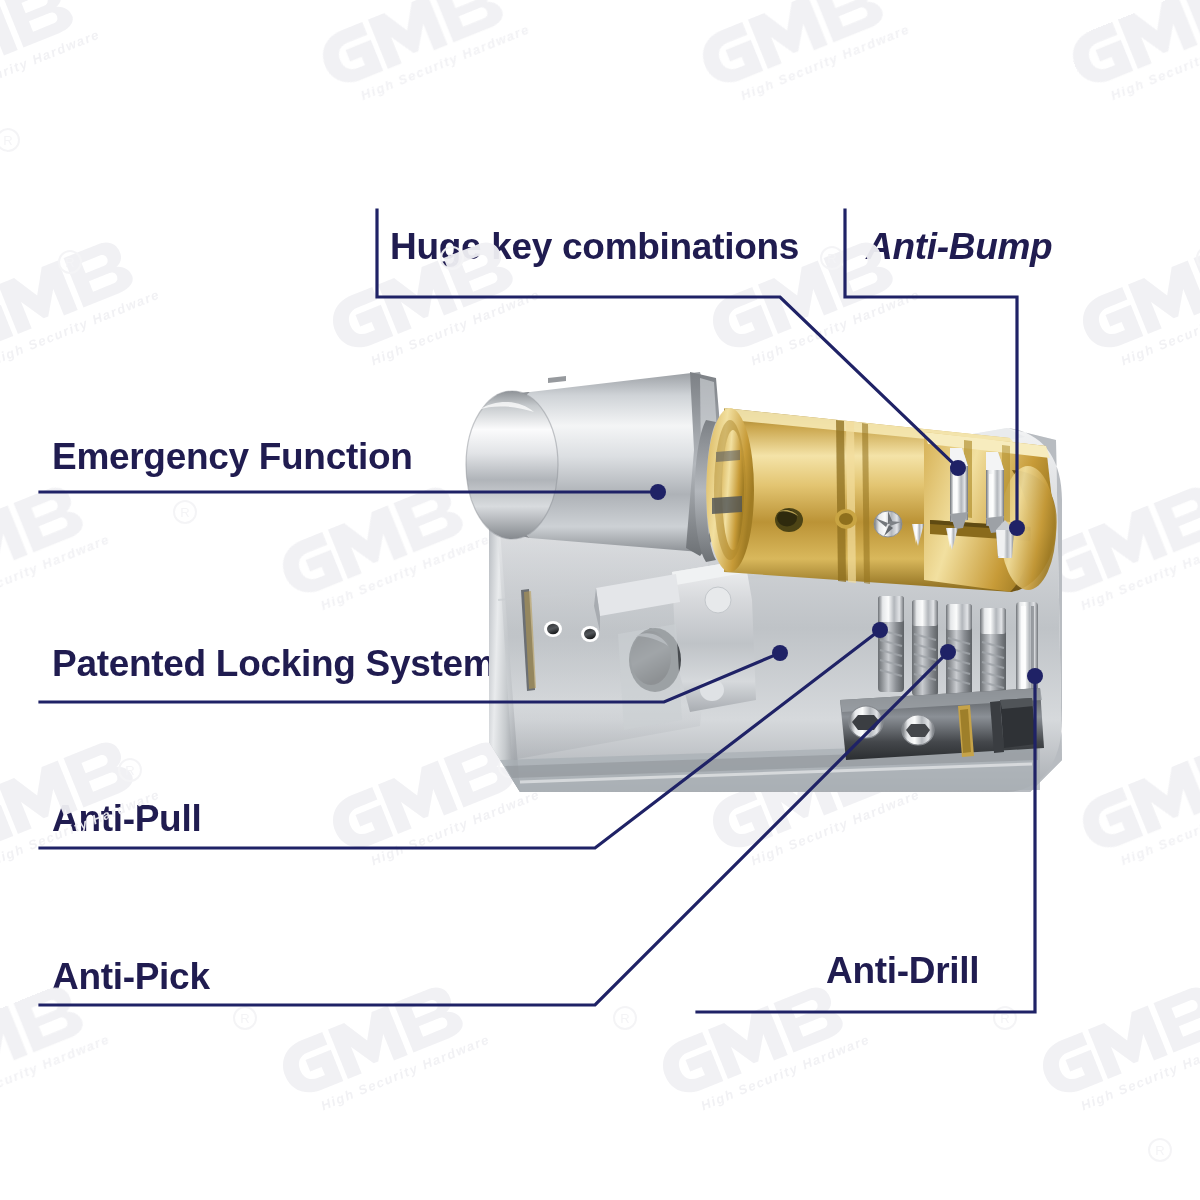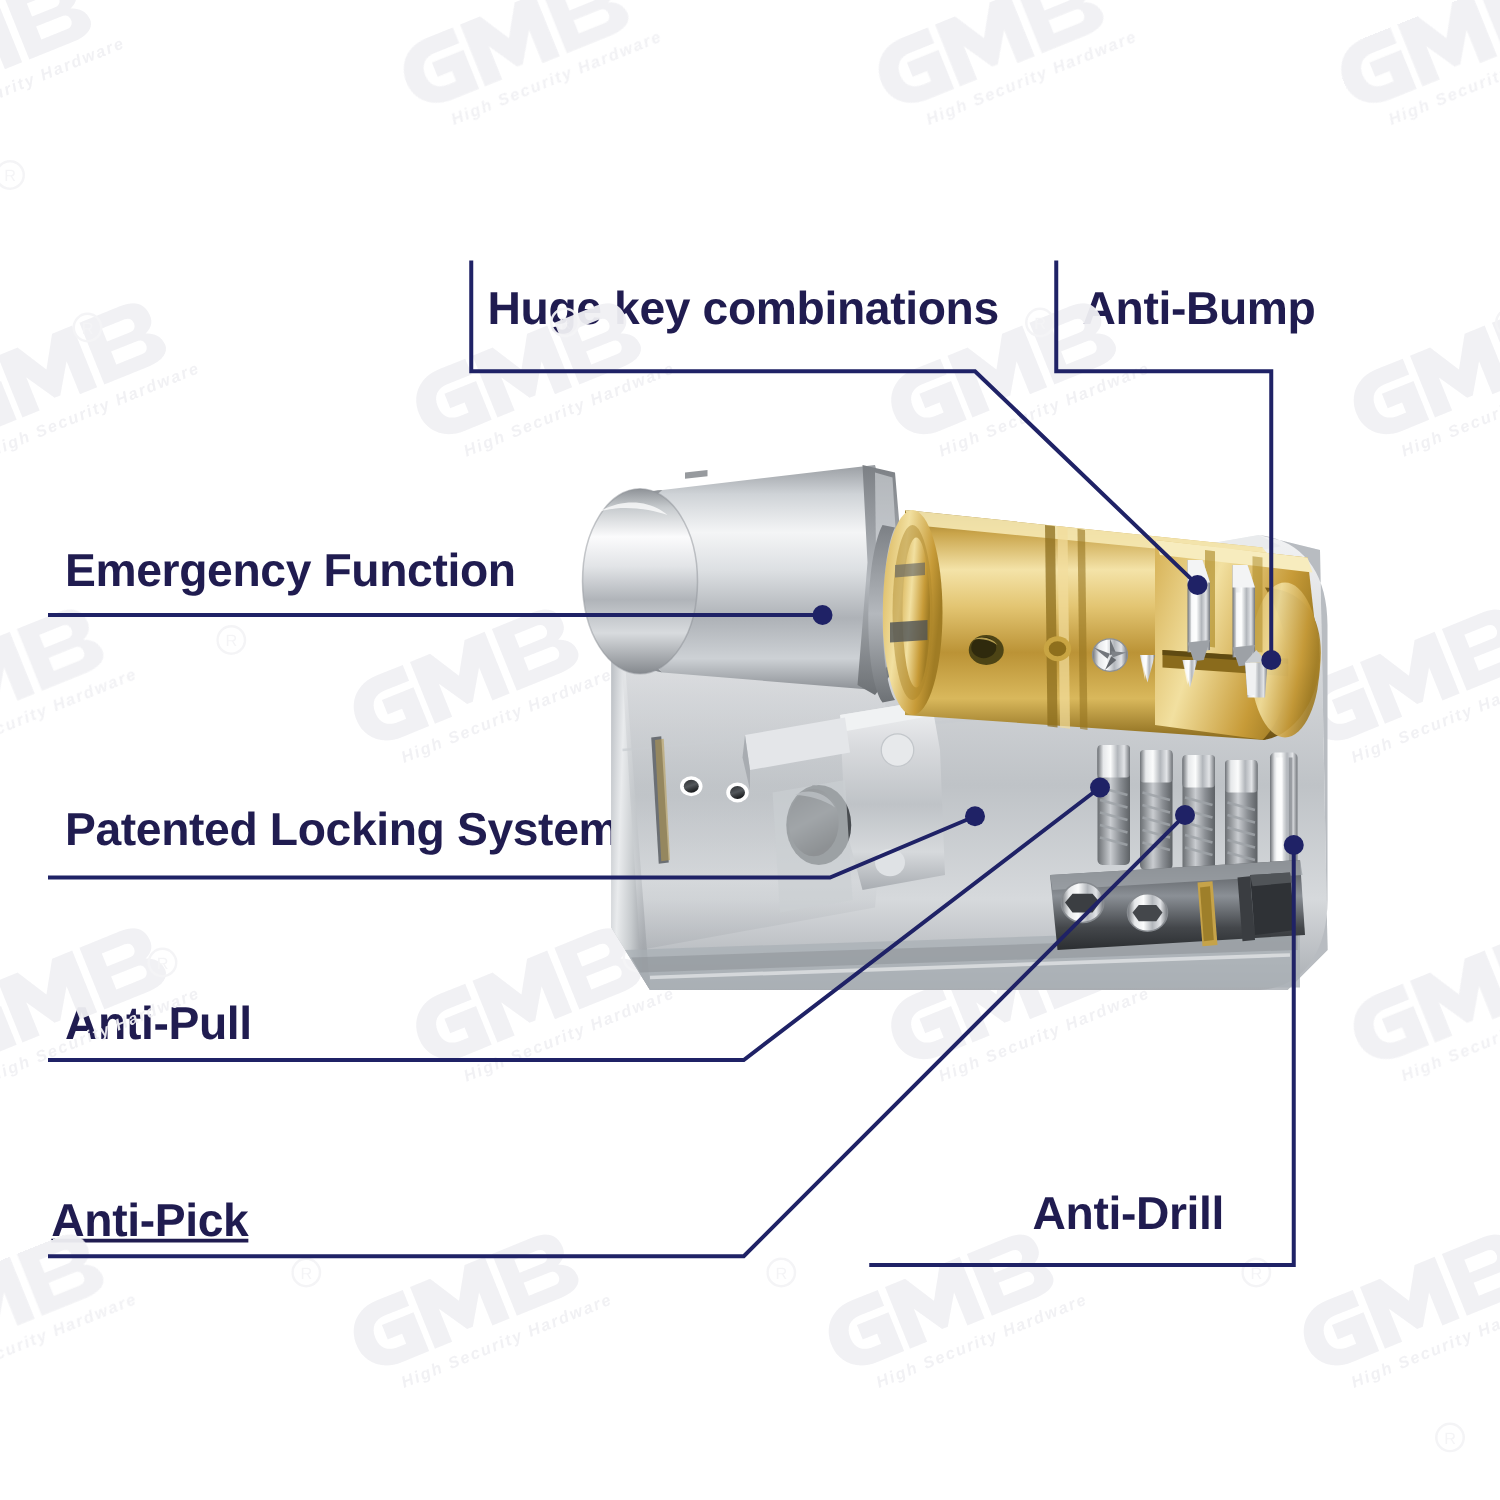--- a/index.html
+++ b/index.html
@@ -504,25 +504,25 @@
       <circle cx="658" cy="492" r="8"></circle>
       <circle cx="780" cy="653" r="8"></circle>
       <circle cx="880" cy="630" r="8"></circle>
       <circle cx="948" cy="652" r="8"></circle>
       <circle cx="1035" cy="676" r="8"></circle>
     </g>
   </svg>
 
   <div class="lbl xl" style="left:390px;top:228px;">Huge key combinations</div>
 
-  <div class="lbl xl" style="left:866px;top:228px;">Anti-Bump</div>
+  <div class="lbl xl" style="left:866px;top:228px;font-style:italic;">Anti-Bump</div>
 
   <div class="lbl xl" style="left:52px;top:438px;">Emergency Function</div>
 
   <div class="lbl xl" style="left:52px;top:645px;">Patented Locking System</div>
 
   <div class="lbl xl" style="left:52px;top:800px;">Anti-Pull</div>
 
-  <div class="lbl xl" style="left:41px;top:958px;text-decoration:underline;">Anti-Pick</div>
+  <div class="lbl xl" style="left:52px;top:958px;">Anti-Pick</div>
 
   <div class="lbl xl" style="left:826px;top:952px;">Anti-Drill</div>
 
 </div>
 
 </body></html>

